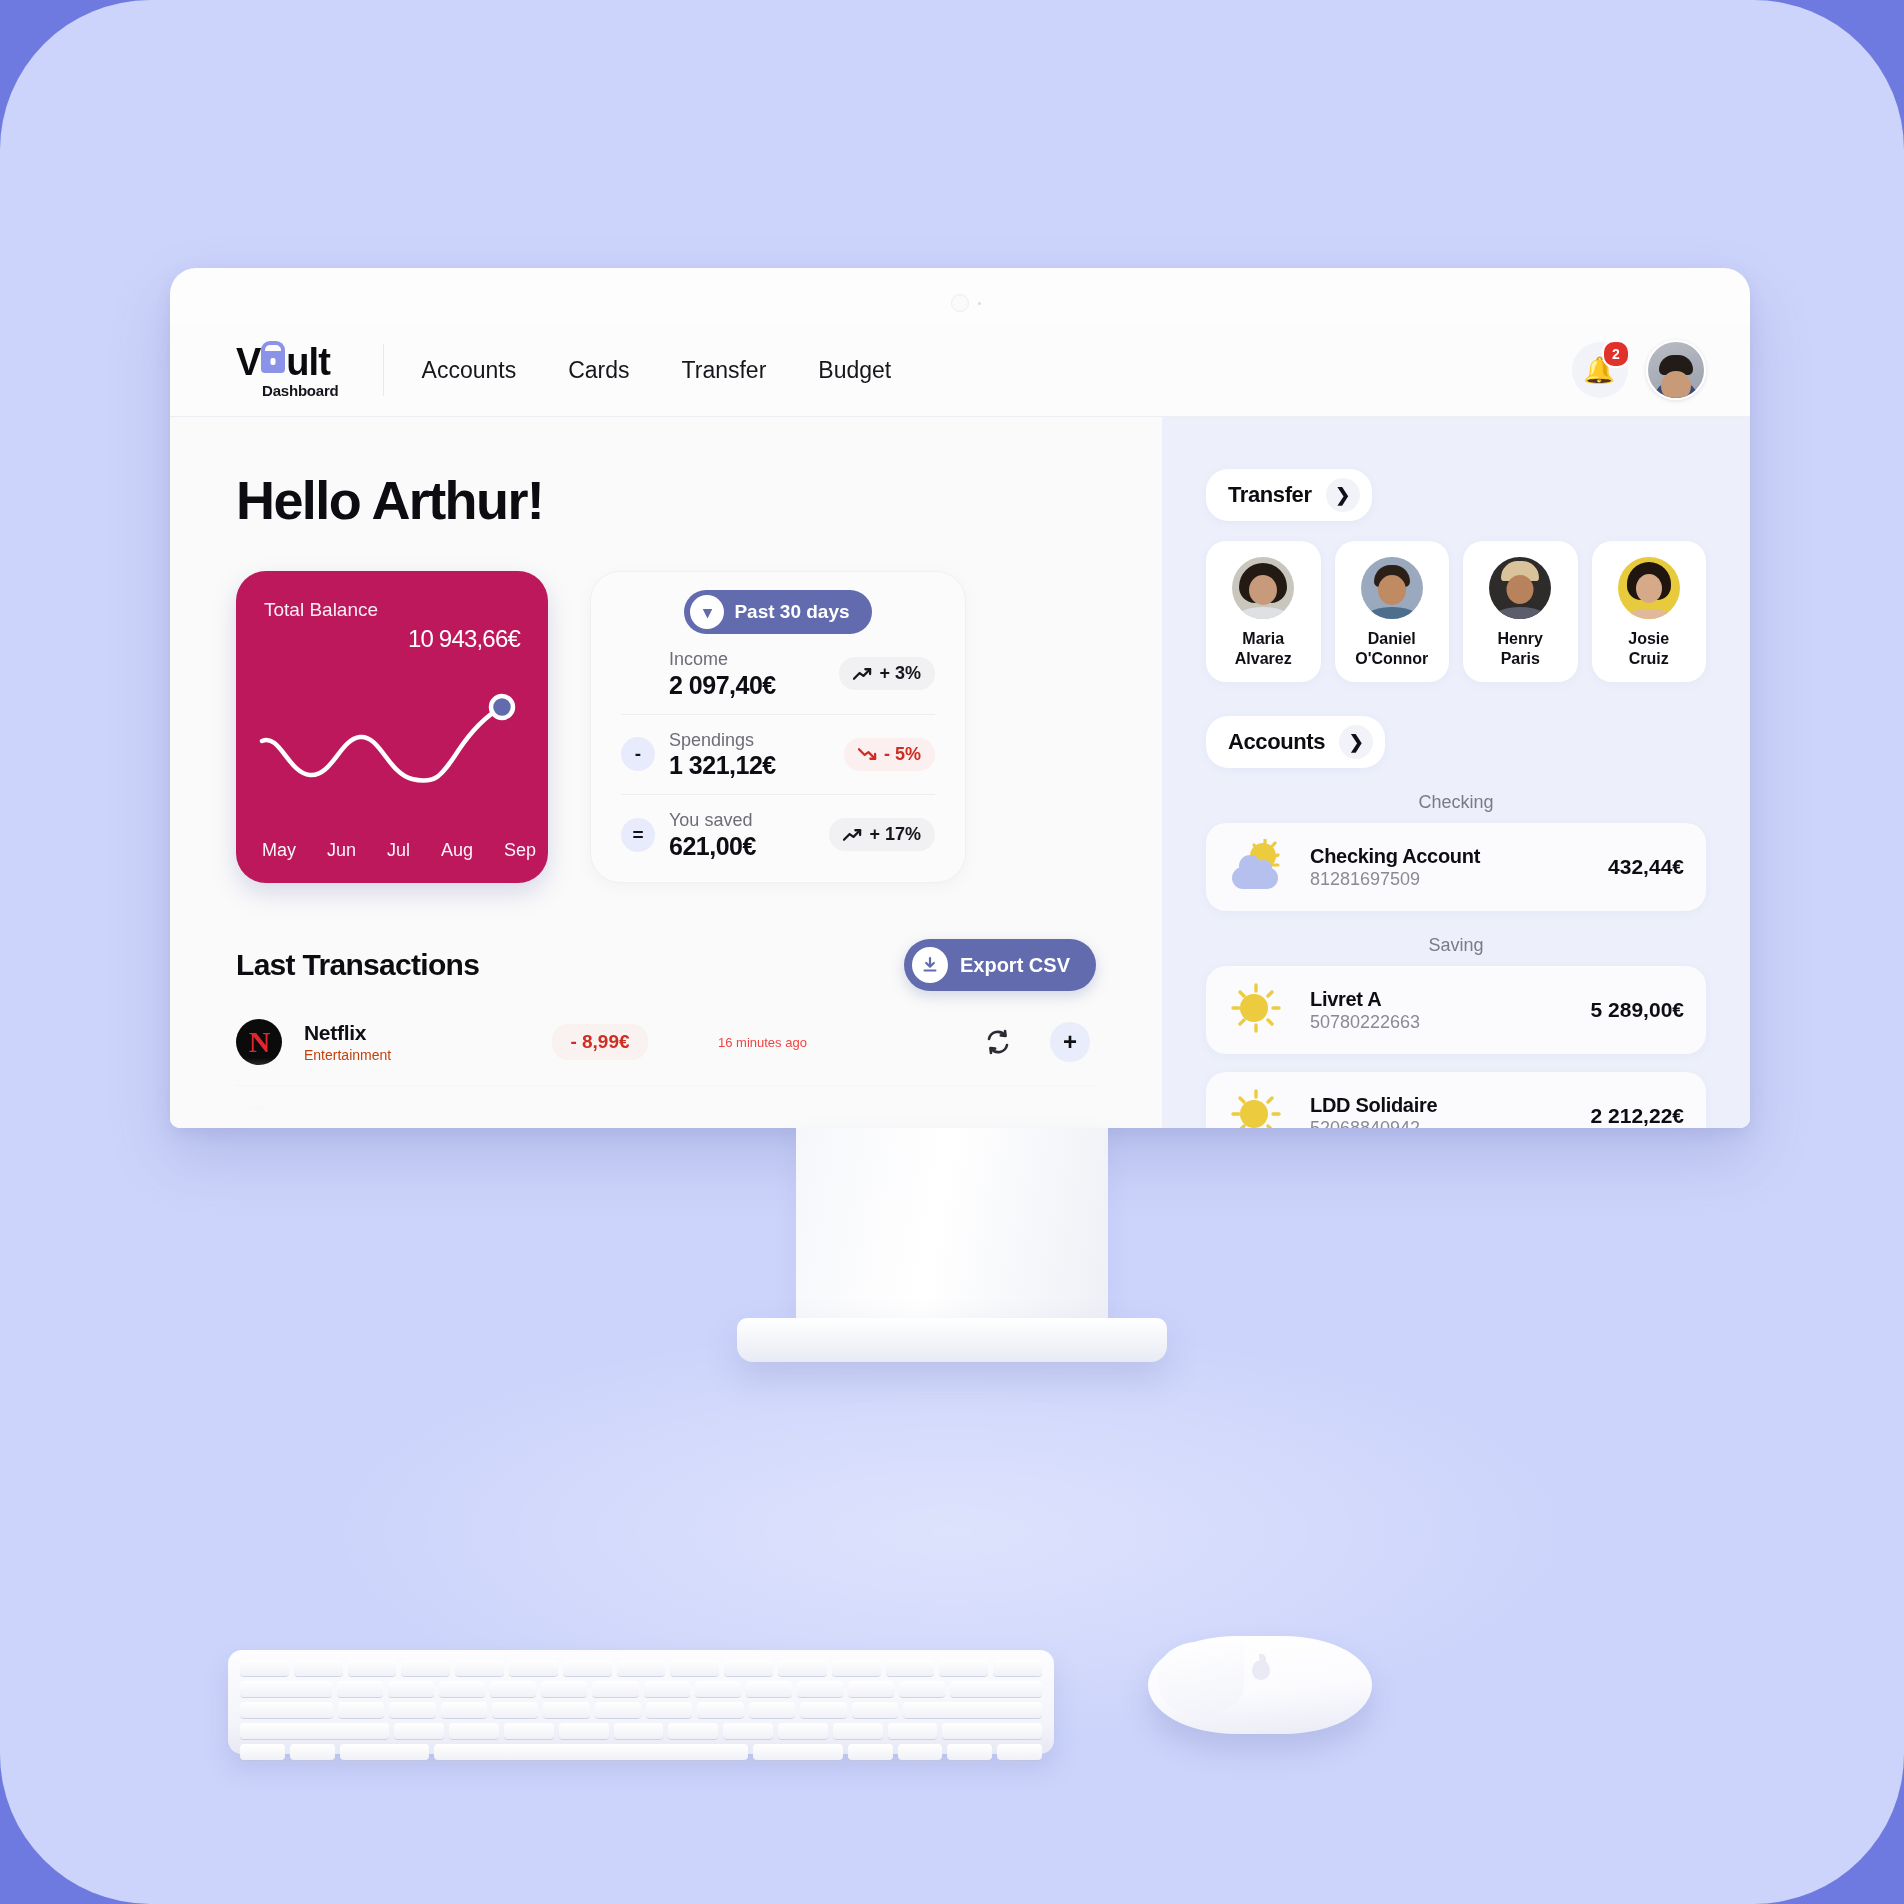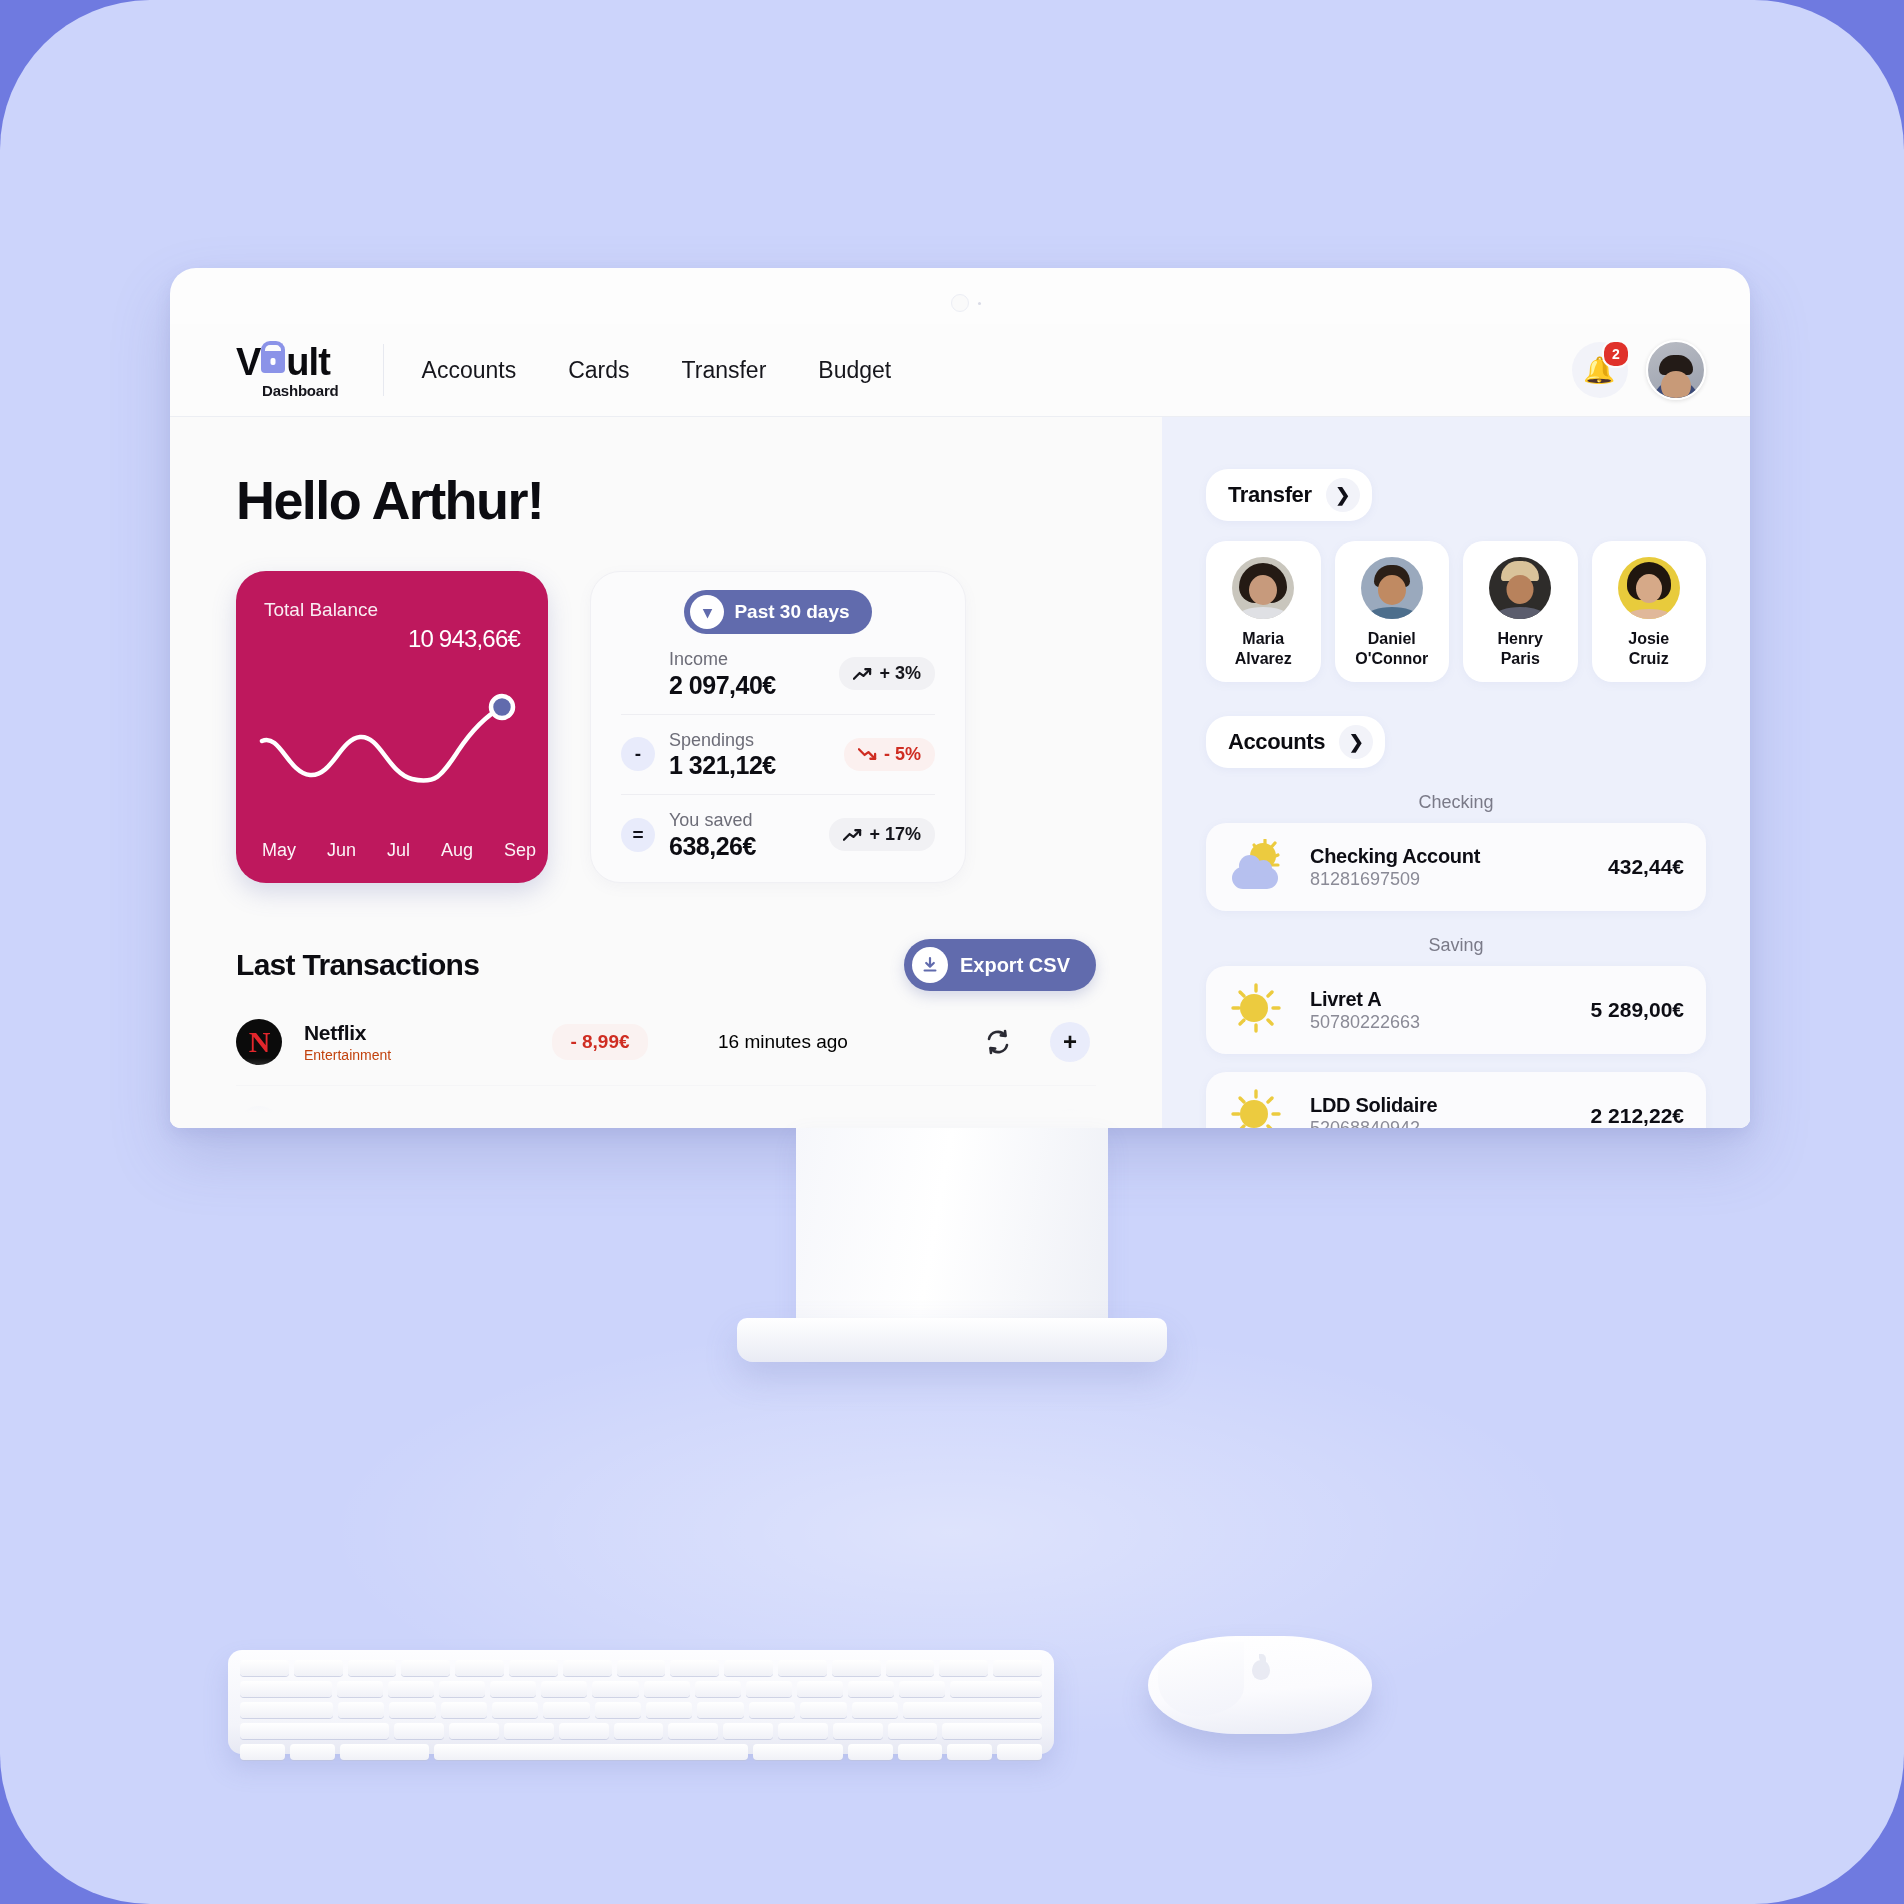--- a/index.html
+++ b/index.html
@@ -163,21 +163,21 @@
   .ico.carrefour .cf:before{content:"";position:absolute;left:0;top:2px;border-left:9px solid #c9302c;border-top:10px solid transparent;border-bottom:10px solid transparent;}
   .ico.carrefour .cf:after{content:"";position:absolute;right:0;top:2px;border-right:9px solid #1d3a8f;border-top:10px solid transparent;border-bottom:10px solid transparent;}
   .tx .nm{margin-left:16px;width:200px;flex:0 0 200px;}
   .tx .nm .t{font-size:21px;font-weight:700;color:#0e0e14;letter-spacing:-.3px;}
   .tx .nm .s{font-size:14px;color:#c2410c;margin-top:2px;}
   .tx .amt{
     background:#faf2f1;color:#cf2d22;border-radius:16px;padding:7px 18px;font-size:19px;font-weight:600;
     white-space:nowrap;
   }
   .tx .amt-cell{flex:0 0 180px;display:flex;justify-content:center;}
-  .tx .when{flex:1;font-size:19px;color:#000000;text-align:left;padding-left:22px;}
+  .tx .when{flex:1;font-size:13px;color:#ef4444;text-align:left;padding-left:22px;}
   .tx .meth{flex:0 0 80px;display:flex;justify-content:center;color:#2a2a33;}
   .tx .plus{
     flex:0 0 52px;display:flex;justify-content:center;
   }
   .tx .plus i{
     width:40px;height:40px;border-radius:50%;background:#e9ecfb;color:#111;
     display:flex;align-items:center;justify-content:center;font-style:normal;font-size:24px;font-weight:800;
   }
   .fade-mask{position:absolute;left:0;right:0;bottom:0;height:70px;background:linear-gradient(to bottom, rgba(250,250,250,0), #fafafa 78%);}
 
@@ -363,21 +363,21 @@
                       <path d="M13,12 L18,12 L18,7" fill="none" stroke="#cf2d22" stroke-width="2.4" stroke-linecap="round" stroke-linejoin="round"></path>
                     </svg>
                     <span>- 5%</span>
                   </div>
                 </div>
 
                 <div class="stat-row">
                   <div class="op">=</div>
                   <div class="stat-txt">
                     <div class="k">You saved</div>
-                    <div class="v">638,26€</div>
+                    <div class="v">621,00€</div>
                   </div>
                   <div class="chip">
                     <svg class="arrow-up" viewBox="0 0 20 14">
                       <path d="M1,12 L7,6 L11,9 L18,2" fill="none" stroke="#16161c" stroke-width="2.4" stroke-linecap="round" stroke-linejoin="round"></path>
                       <path d="M13,2 L18,2 L18,7" fill="none" stroke="#16161c" stroke-width="2.4" stroke-linecap="round" stroke-linejoin="round"></path>
                     </svg>
                     <span>+ 17%</span>
                   </div>
                 </div>
               </div>

